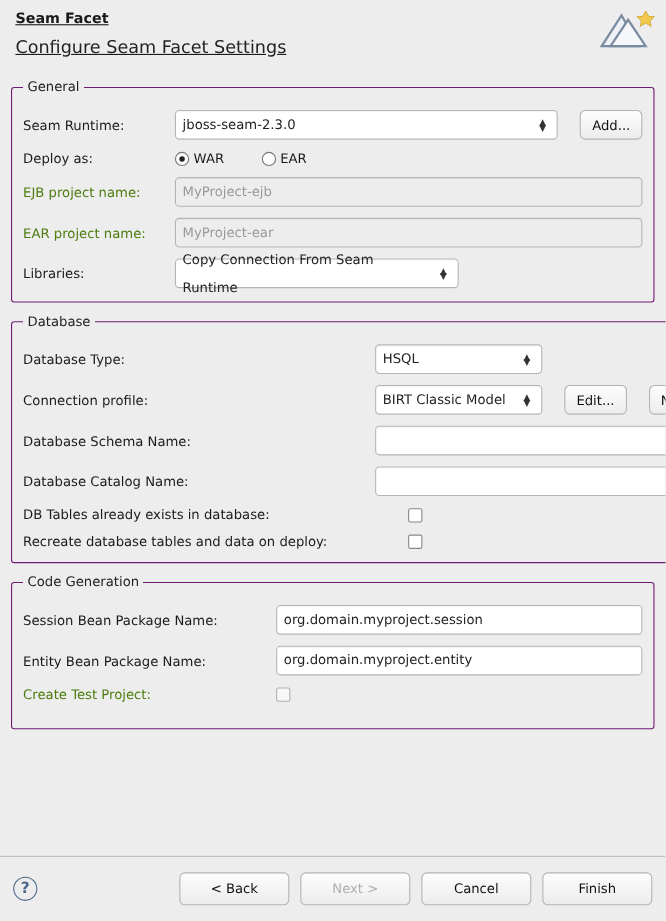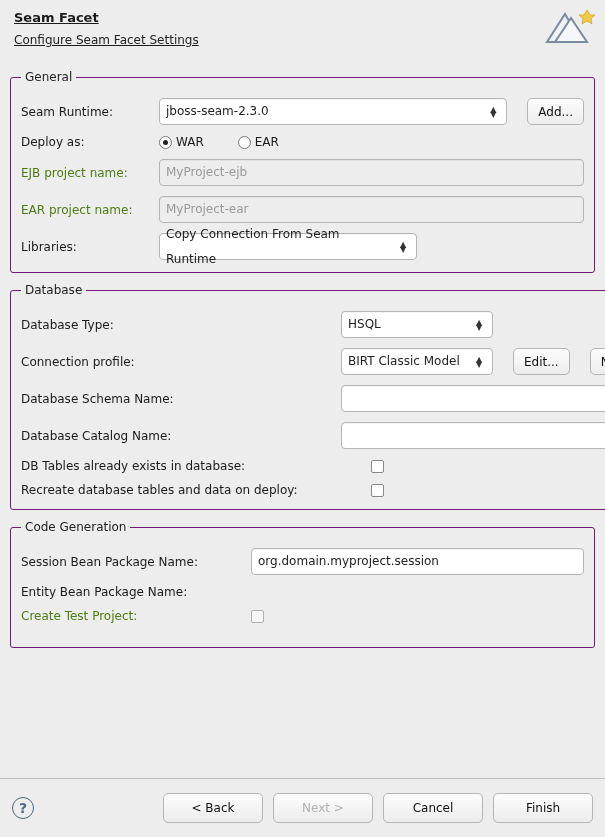--- a/index.html
+++ b/index.html
@@ -6,21 +6,21 @@
   html, body { margin:0; padding:0; }
   body {
     width:605px; height:837px;
     background:#ededed;
     font-family:"DejaVu Sans","Liberation Sans",Arial,sans-serif;
     font-size:12px; color:#1a1a1a;
     position:relative;
   }
   .header { padding:10px 28px 6px 14px; position:relative; min-height:56px;text-decoration:underline; }
   .title { font-weight:bold; font-size:13px; }
-  .subtitle { margin-top:8px; font-size:12px; color:#222; }
+  .subtitle { margin-top:8px; font-size:16px; color:#222; }
   .banner-icon { position:absolute; right:10px; top:6px; }
   .content { padding:4px 10px 0 10px; }
 
   fieldset.group {
     border:1px solid #701a75;
     border-radius:3px;
     margin:10px 0 6px 0;
     padding:10px 10px 10px 10px;
   }
   fieldset.group > legend { padding:0 4px; font-size:12px; color:#222; }
@@ -216,20 +216,21 @@
   <fieldset class="group g-code">
     <legend>Code Generation</legend>
 
     <div class="row">
       <div class="label">Session Bean Package Name:</div>
       <div class="text grow"><span>org.domain.myproject.session</span></div>
     </div>
 
     <div class="row">
       <div class="label">Entity Bean Package Name:</div>
+      <div class="text grow"><span>org.domain.myproject.entity</span></div>
     </div>
 
     <div class="row" style="margin-bottom:14px">
       <div class="label disabled">Create Test Project:</div>
       <span class="checkbox" style="opacity:0.6"></span>
     </div>
   </fieldset>
 
 </div>
 

